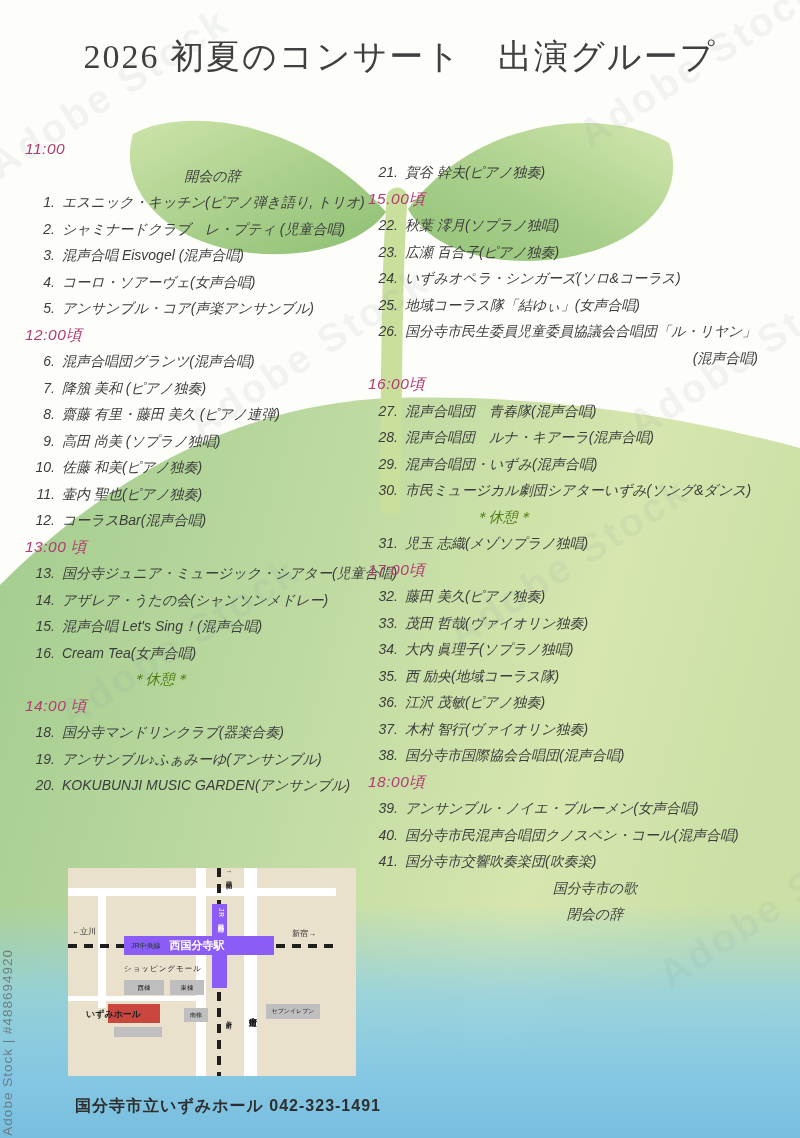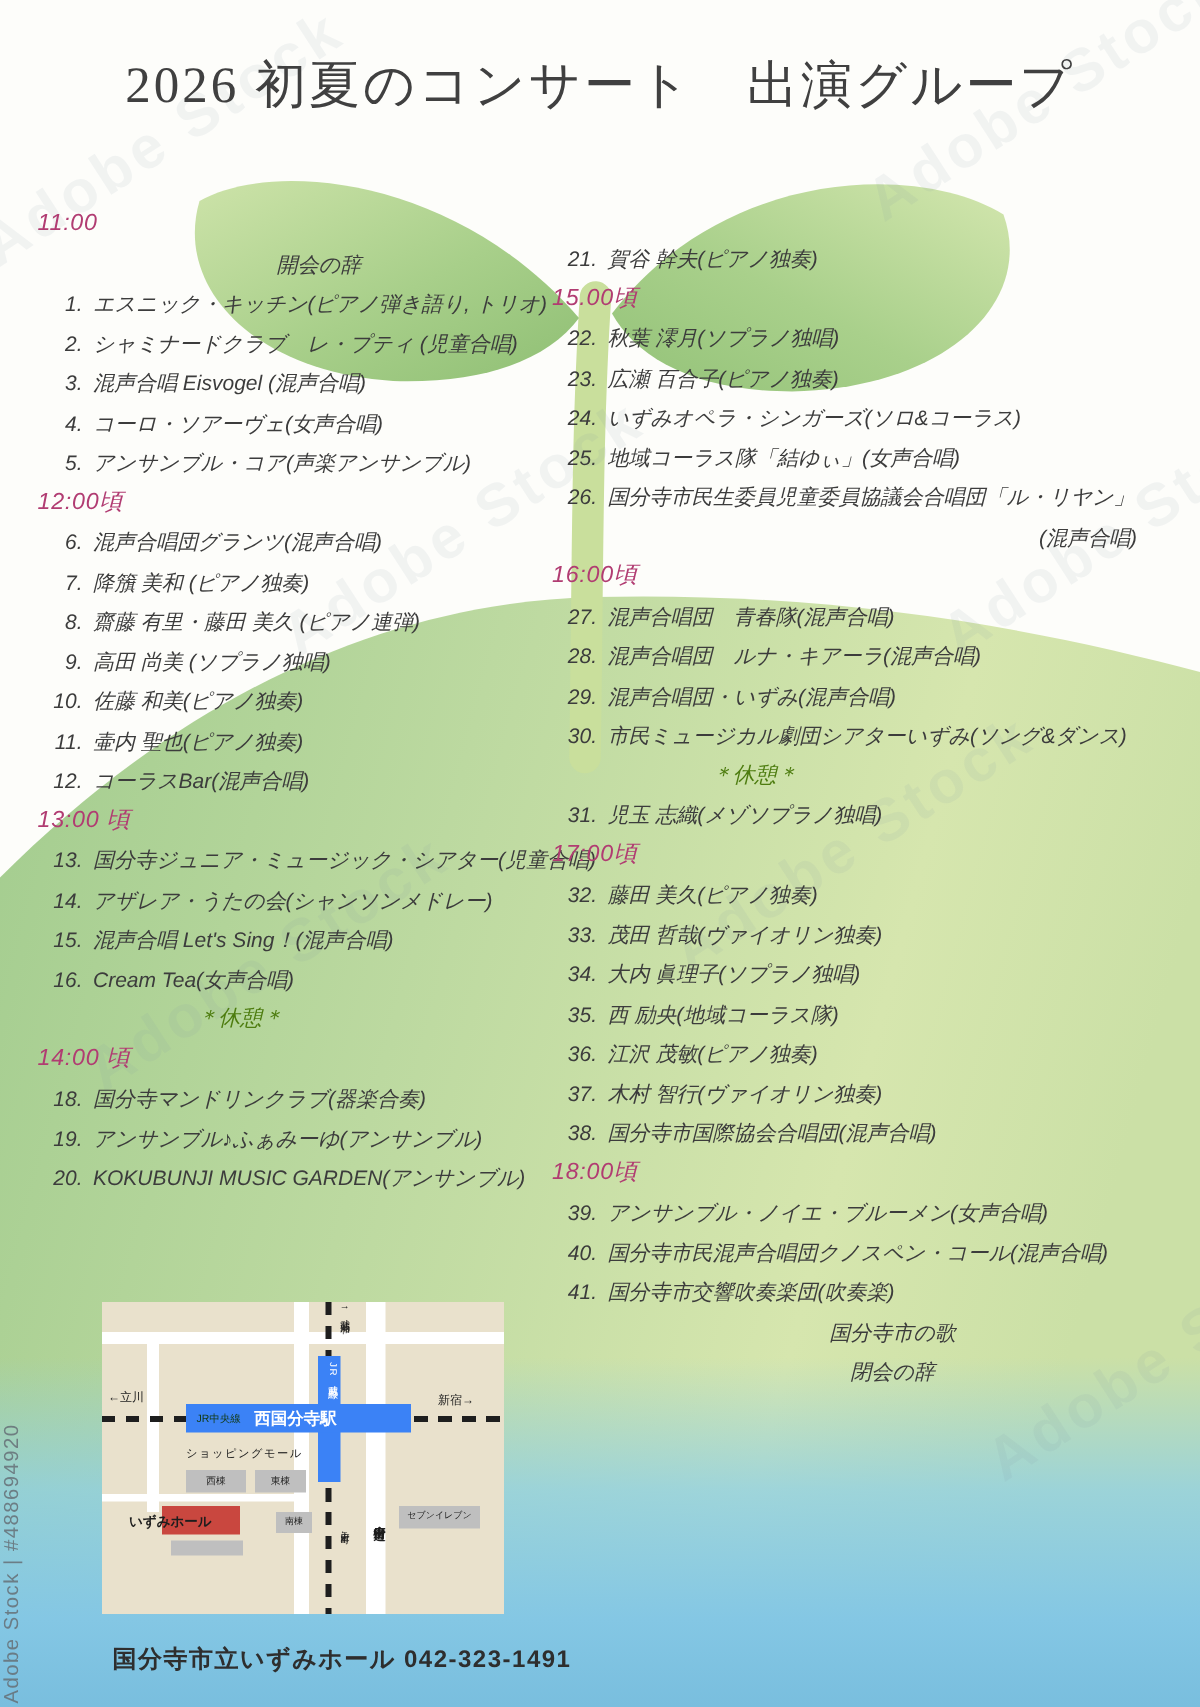--- a/index.html
+++ b/index.html
@@ -13,24 +13,24 @@
   .col{position:absolute;z-index:5;}
   .col-left{left:25px;top:136px;width:345px;}
   .col-right{left:368px;top:159px;width:424px;}
   .row{height:26.5px;line-height:26.5px;white-space:nowrap;font-size:14px;color:#3c3c3c;font-style:italic;}
   .row.time{color:#b13c72;font-size:15.5px;letter-spacing:.5px;}
   .row.entry .num{display:inline-block;width:30px;text-align:right;margin-right:7px;}
   .row.break{color:#4d7c0f;padding-left:106px;font-size:14.5px;}
   .row.plain{padding-left:30px;text-align:center;}
   .row.cont{text-align:right;padding-right:34px;}
   
-  .map{position:absolute;left:68px;top:868px;width:268px;height:208px;background:#e9e1cc;z-index:6;}
+  .map{position:absolute;left:68px;top:868px;width:268px;height:208px;background:#e9e1cc;z-index:6;padding-left:20px;}
   .map *{position:absolute;}
   .road{background:#fff;}
-  .greenbar{background:#3b82f6;text-align:center;}
+  .greenbar{background:#8b5cf6;text-align:center;}
   .dash-h{height:3.5px;background:repeating-linear-gradient(90deg,#1e1e1e 0 9px,transparent 9px 16px);}
   .dash-v{width:3.5px;background:repeating-linear-gradient(180deg,#1e1e1e 0 9px,transparent 9px 16px);}
   .mlabel{color:#1d1d1d;white-space:nowrap;}
   .vtext{writing-mode:vertical-rl;letter-spacing:1px;}
   .graybox{background:#bfbfbf;color:#1d1d1d;text-align:center;}
   .station-bar{left:56px;top:68px;width:150px;height:19px;display:flex;align-items:center;}
   .station-bar span{position:static;white-space:nowrap;}
   .hallbox{background:#c9473f;}
   .caption{position:absolute;left:75px;top:1096px;z-index:6;font-size:16px;font-weight:bold;
     color:#2e2e2e;letter-spacing:1px;white-space:nowrap;}

